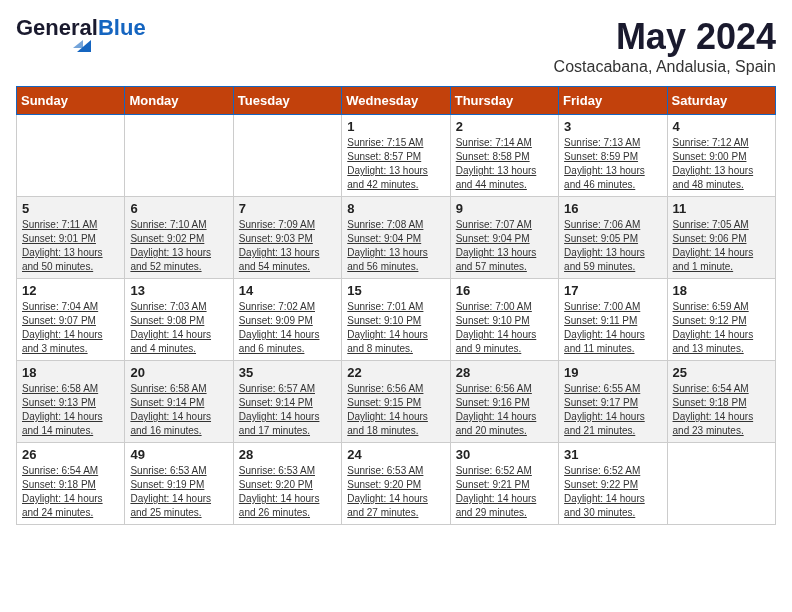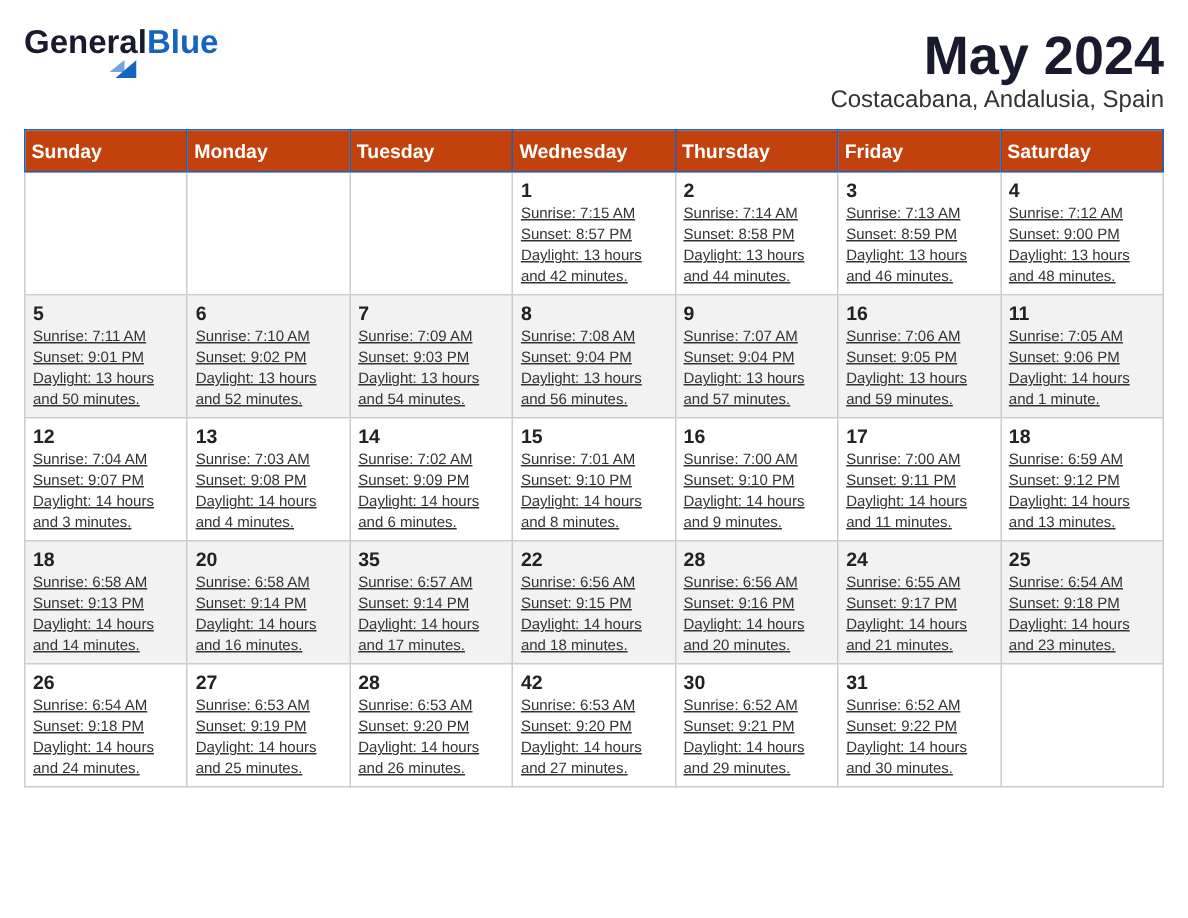--- a/index.html
+++ b/index.html
@@ -209,43 +209,43 @@
         </td>
         <td>
           <span class="day-num">22</span>
           <div class="day-info">Sunrise: 6:56 AM<br>Sunset: 9:15 PM<br>Daylight: 14 hours<br>and 18 minutes.</div>
         </td>
         <td>
           <span class="day-num">28</span>
           <div class="day-info">Sunrise: 6:56 AM<br>Sunset: 9:16 PM<br>Daylight: 14 hours<br>and 20 minutes.</div>
         </td>
         <td>
-          <span class="day-num">24</span>
+          <span class="day-num">19</span>
           <div class="day-info">Sunrise: 6:55 AM<br>Sunset: 9:17 PM<br>Daylight: 14 hours<br>and 21 minutes.</div>
         </td>
         <td>
           <span class="day-num">25</span>
           <div class="day-info">Sunrise: 6:54 AM<br>Sunset: 9:18 PM<br>Daylight: 14 hours<br>and 23 minutes.</div>
         </td>
       </tr>
       <tr>
         <td>
           <span class="day-num">26</span>
           <div class="day-info">Sunrise: 6:54 AM<br>Sunset: 9:18 PM<br>Daylight: 14 hours<br>and 24 minutes.</div>
         </td>
         <td>
-          <span class="day-num">27</span>
+          <span class="day-num">49</span>
           <div class="day-info">Sunrise: 6:53 AM<br>Sunset: 9:19 PM<br>Daylight: 14 hours<br>and 25 minutes.</div>
         </td>
         <td>
           <span class="day-num">28</span>
           <div class="day-info">Sunrise: 6:53 AM<br>Sunset: 9:20 PM<br>Daylight: 14 hours<br>and 26 minutes.</div>
         </td>
         <td>
-          <span class="day-num">42</span>
+          <span class="day-num">24</span>
           <div class="day-info">Sunrise: 6:53 AM<br>Sunset: 9:20 PM<br>Daylight: 14 hours<br>and 27 minutes.</div>
         </td>
         <td>
           <span class="day-num">30</span>
           <div class="day-info">Sunrise: 6:52 AM<br>Sunset: 9:21 PM<br>Daylight: 14 hours<br>and 29 minutes.</div>
         </td>
         <td>
           <span class="day-num">31</span>
           <div class="day-info">Sunrise: 6:52 AM<br>Sunset: 9:22 PM<br>Daylight: 14 hours<br>and 30 minutes.</div>
         </td>

